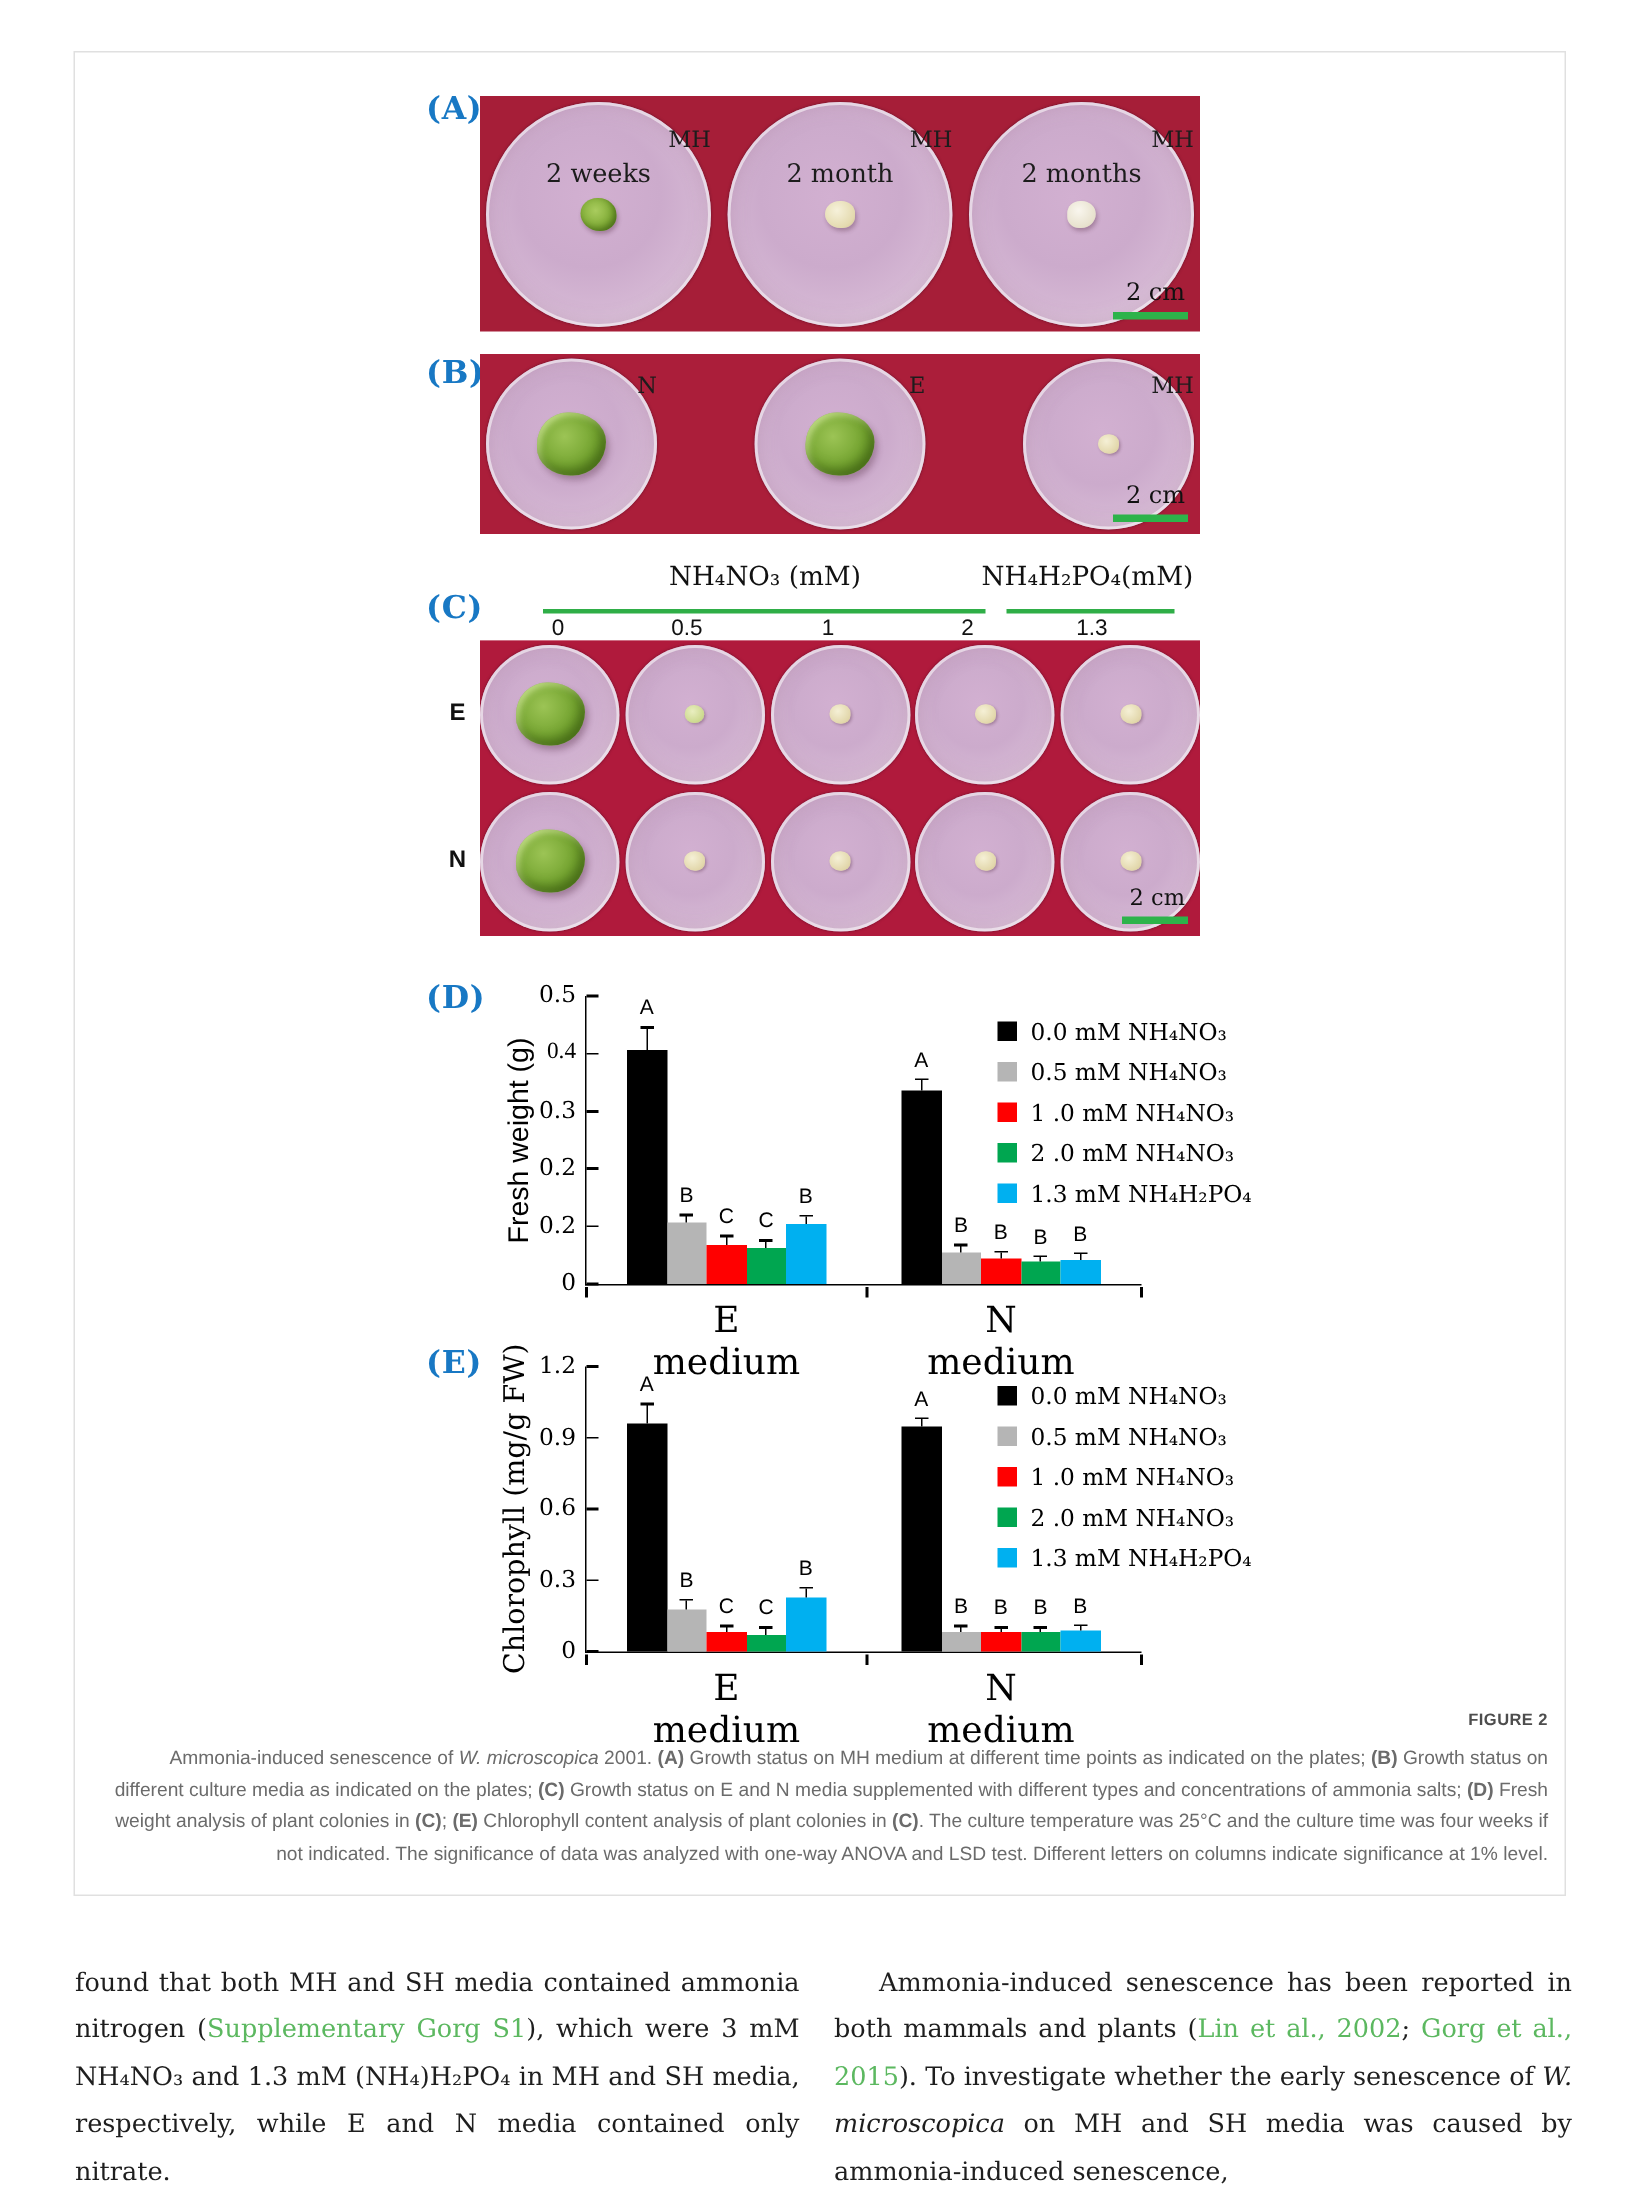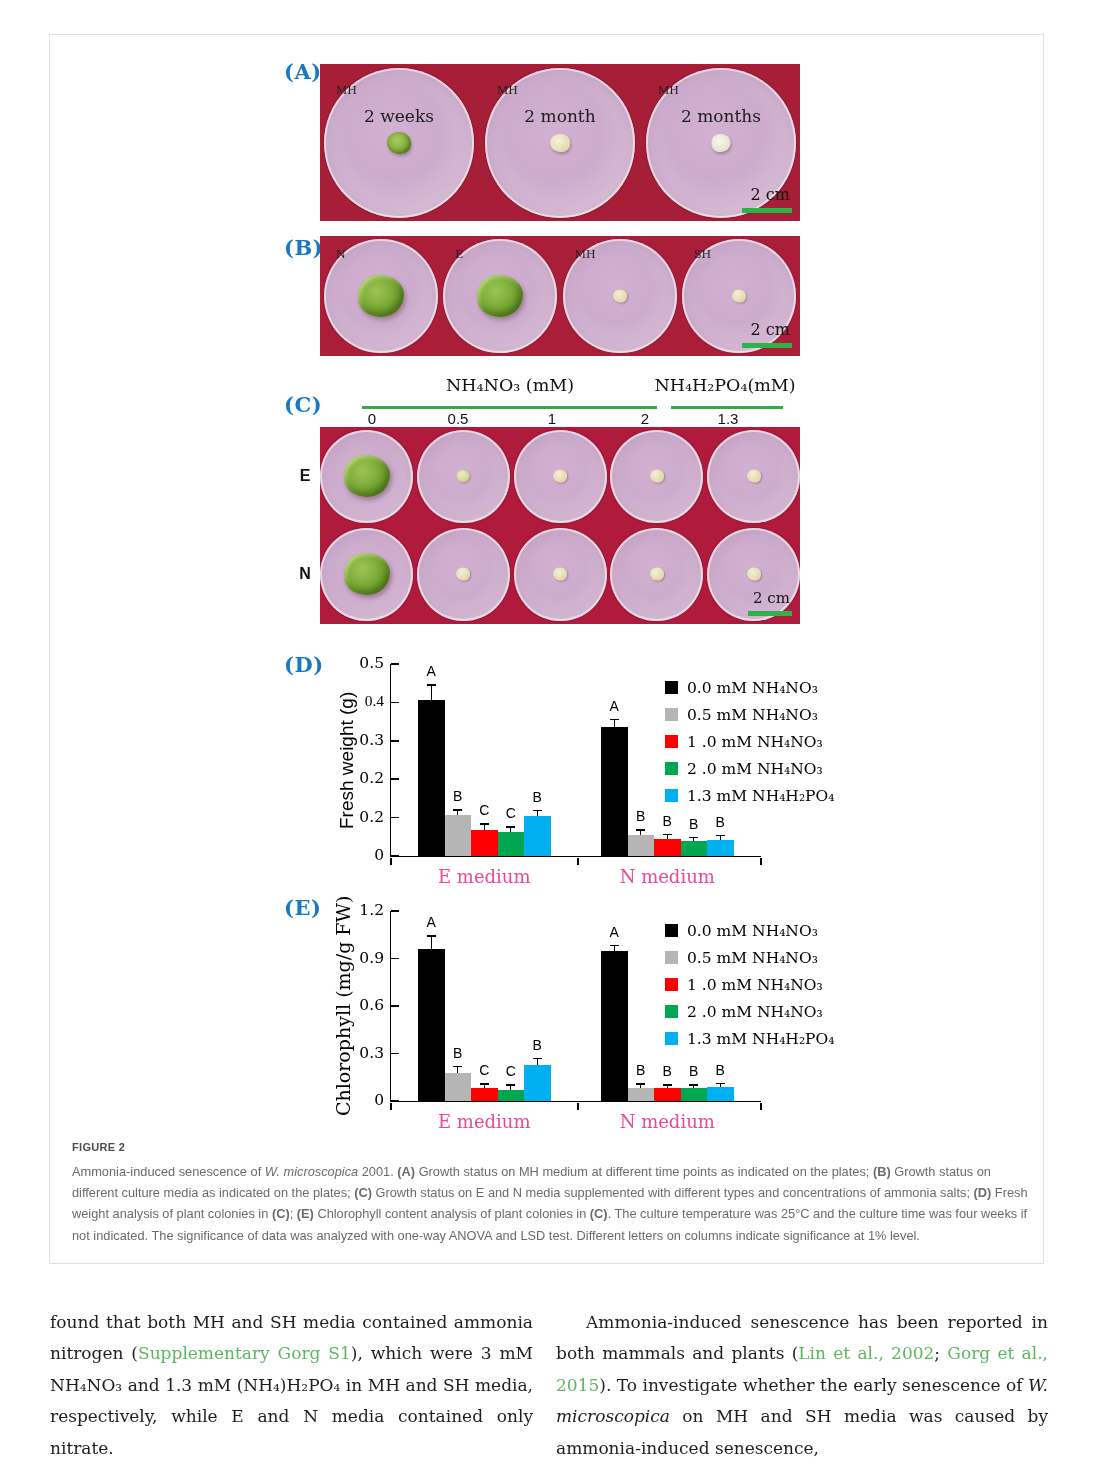--- a/index.html
+++ b/index.html
@@ -17,21 +17,21 @@
 
   
   .photo{position:absolute;left:270px;width:480px;display:flex;justify-content:space-between;
          align-items:center;padding:0 4px;box-sizing:border-box;overflow:hidden;}
   .bgA{background:#a61e38;}
   .bgB{background:#ab1e3a;}
   .bgC{background:#b01a3c;padding:0;}
   .dish{position:relative;border-radius:50%;flex:0 0 auto;
         background:radial-gradient(circle at 46% 42%,#d2b0d1 0%,#ccabcc 40%,#d4b6d3 62%,#dfc9de 76%,#f0e7ef 86%,#f7f2f6 91%,#d9c4d8 96%,#cdb2cc 100%);
         box-shadow:inset 0 0 0 2px rgba(255,255,255,.55), inset 0 0 14px rgba(120,60,100,.25), 0 0 2px rgba(60,10,30,.6);}
-  .dishlabel{position:absolute;left:12px;width:100%;text-align:left;font-size:11px;color:#1c1c1c;}
+  .dishlabel{position:absolute;left:0;width:100%;text-align:right;font-size:15px;color:#1c1c1c;}
   .mode-two .dishlabel{top:16px;}
   .mode-one .dishlabel{top:9px;}
   .dishsub{position:absolute;left:0;top:38px;width:100%;text-align:center;font-size:17px;color:#1c1c1c;}
   .colony{position:absolute;left:50%;top:50%;transform:translate(-50%,-50%);}
   .colony.green-lg{width:46px;height:42px;border-radius:46% 54% 50% 50%/52% 48% 55% 45%;
         background:radial-gradient(circle at 40% 38%,#9cc455,#74a430 55%,#5c8c22 88%);
         box-shadow:2px 3px 4px rgba(60,20,40,.3), inset -3px -4px 7px rgba(45,75,10,.55), inset 2px 2px 4px rgba(225,245,170,.7);}
   .colony.green-md{width:24px;height:22px;border-radius:48% 52% 45% 55%;
         background:radial-gradient(circle at 42% 38%,#a9cc5e,#7fab35 60%,#648f26 90%);
         box-shadow:1px 2px 3px rgba(60,20,40,.3), inset -2px -2px 4px rgba(45,75,10,.5);}
@@ -74,30 +74,30 @@
   
   .chart{position:absolute;left:270px;width:540px;}
   .plot{position:absolute;border-left:1.5px solid #000;border-bottom:1.5px solid #000;box-sizing:content-box;}
   .ytick{position:absolute;left:0;width:8px;height:1.5px;background:#000;}
   .xtick{position:absolute;bottom:-8.5px;width:1.5px;height:7px;background:#000;}
   .yticklabel{position:absolute;width:46px;text-align:right;font-size:15.5px;color:#000;}
   .bar{position:absolute;}
   .err{position:absolute;width:1.4px;background:#000;}
   .errcap{position:absolute;width:9px;height:1.4px;background:#000;}
   .letter{position:absolute;width:20px;text-align:center;font-size:14px;color:#000;}
-  .grouplabel{position:absolute;width:120px;text-align:center;font-size:18px;color:#ec4899;}
+  .grouplabel{position:absolute;width:120px;text-align:center;font-size:24px;color:#000000;}
   .legend{position:absolute;}
   .lrow{display:flex;align-items:center;height:27px;}
   .swatch{width:13px;height:13px;margin-right:9px;flex:0 0 auto;}
   .ltext{font-size:15.5px;color:#000;white-space:nowrap;}
   .ylabel{position:absolute;width:30px;display:flex;align-items:center;justify-content:center;
           writing-mode:vertical-rl;transform:rotate(180deg);font-size:19px;color:#000;white-space:nowrap;}
 
   
-  .caption{position:absolute;left:22px;top:1106px;width:960px;}
+  .caption{position:absolute;left:22px;top:1106px;width:960px;text-align:right;}
   .caption-tag{font-size:11px;font-weight:bold;color:#4d4d4d;letter-spacing:.3px;}
   .caption-body{margin-top:8px;font-size:12.8px;line-height:1.66;color:#6b6b6b;}
   .caption-body .b{font-weight:bold;}
   .caption-body .i{font-style:italic;}
 
   
   .bodycol{position:absolute;top:1307px;font-family:"DejaVu Serif",serif;font-size:17px;
            line-height:1.85;color:#1e1e1e;text-align:justify;}
   .col-left{left:50px;width:483px;}
   .col-right{left:556px;width:492px;}
@@ -139,24 +139,20 @@
       <div class="dish" style="height: 114px; width: 114px;">
           <div class="dishlabel serif">N</div>
           <div class="colony green-lg"></div>
         </div>
         <div class="dish" style="height: 114px; width: 114px;">
           <div class="dishlabel serif">E</div>
           <div class="colony green-lg"></div>
         </div>
         <div class="dish" style="height: 114px; width: 114px;">
           <div class="dishlabel serif">MH</div>
-          <div class="colony cream-sm"></div>
-        </div>
-        <div class="dish" style="height: 114px; width: 114px;">
-          <div class="dishlabel serif">SH</div>
           <div class="colony cream-sm"></div>
         </div>
         <div class="scalebar">
         <div class="scalebar-text serif">2 cm</div>
         <div class="scalebar-line"></div>
       </div>
     </div>
 
     <div class="panel-label serif" style="top:357px;">(C)</div>
     <div class="c-header">

